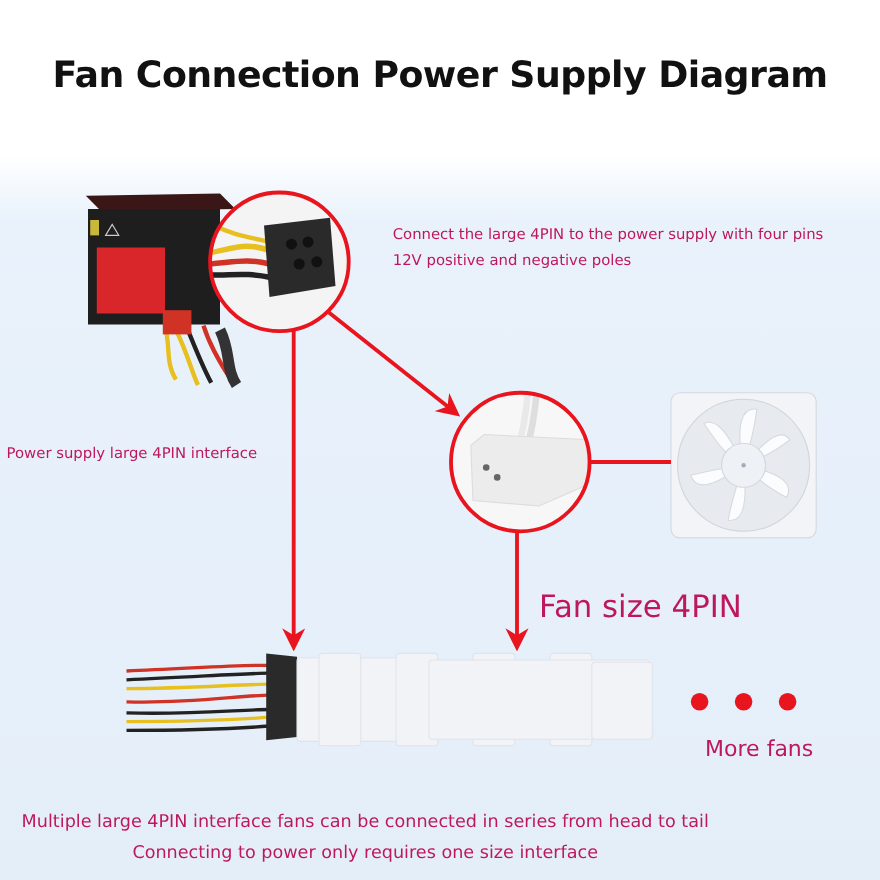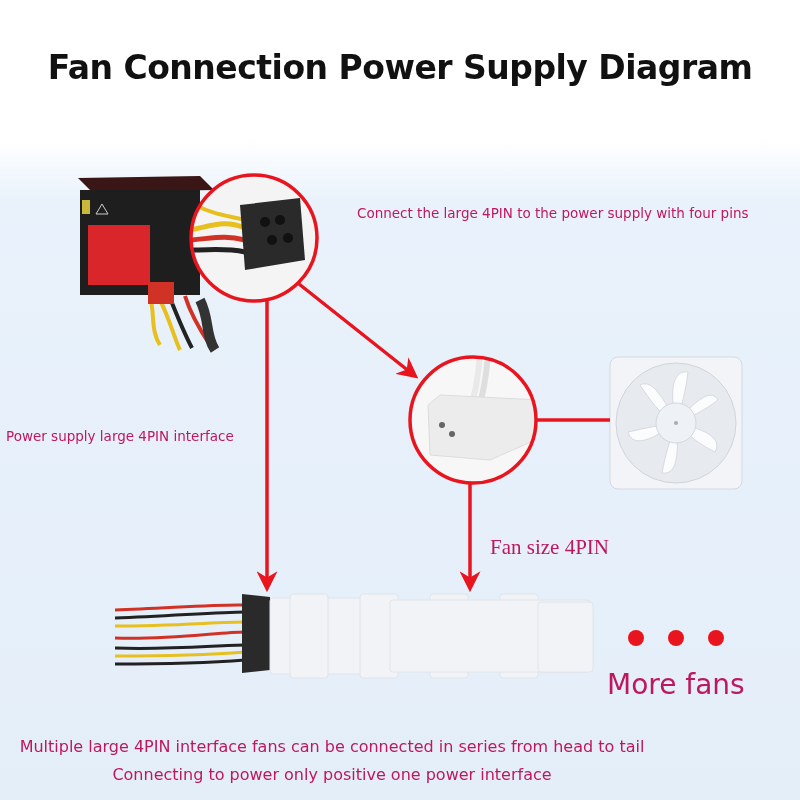--- a/index.html
+++ b/index.html
@@ -3,23 +3,23 @@
 <meta charset="utf-8">
 <style>
   html,body{margin:0;padding:0;}
   body{width:800px;height:800px;position:relative;overflow:hidden;
        background:linear-gradient(180deg,#ffffff 0px,#ffffff 140px,#e9f2fb 200px,#e4eef9 800px);
        font-family:"Liberation Sans",sans-serif;}
   .title{position:absolute;left:0;top:48px;width:800px;text-align:center;
          font-family:"DejaVu Sans",sans-serif;font-weight:bold;font-size:33px;color:#111;letter-spacing:-0.5px;}
   .note{position:absolute;color:#be185d;font-family:"DejaVu Sans",sans-serif;}
   .note-top{left:357px;top:202px;font-size:13.5px;line-height:23.5px;}
-  .note-left{left:6px;top:404px;font-size:13.5px;margin-top:24px;}
-  .note-fan{left:490px;top:535px;font-size:21px;font-family:Liberation Serif, serif;}
-  .note-more{left:607px;top:668px;font-size:28px;}
+  .note-left{left:6px;top:404px;font-size:13.5px;}
+  .note-fan{left:490px;top:535px;font-size:28px;}
+  .note-more{left:641px;top:668px;font-size:20px;}
   .note-bottom{left:0;width:664px;text-align:center;top:733px;font-size:16px;line-height:28px;}
   svg.art{position:absolute;left:0;top:0;}
 </style>
 </head>
 <body>
 
 <div class="title">Fan Connection Power Supply Diagram</div>
 
 <svg class="art" width="800" height="800" viewBox="0 0 800 800">
   <defs>
@@ -124,22 +124,23 @@
 
   <g fill="#e8141e">
     <circle cx="636" cy="638" r="8"></circle>
     <circle cx="676" cy="638" r="8"></circle>
     <circle cx="716" cy="638" r="8"></circle>
   </g>
 </svg>
 
 <div class="note note-top">
   <div>Connect the large 4PIN to the power supply with four pins</div>
+  <div>12V positive and negative poles</div>
 </div>
 
 <div class="note note-left">Power supply large 4PIN interface</div>
 <div class="note note-fan">Fan size 4PIN</div>
 <div class="note note-more">More fans</div>
 
 <div class="note note-bottom">
   <div>Multiple large 4PIN interface fans can be connected in series from head to tail</div>
-  <div>Connecting to power only positive one power interface</div>
+  <div>Connecting to power only requires one size interface</div>
 </div>
 
 </body></html>

